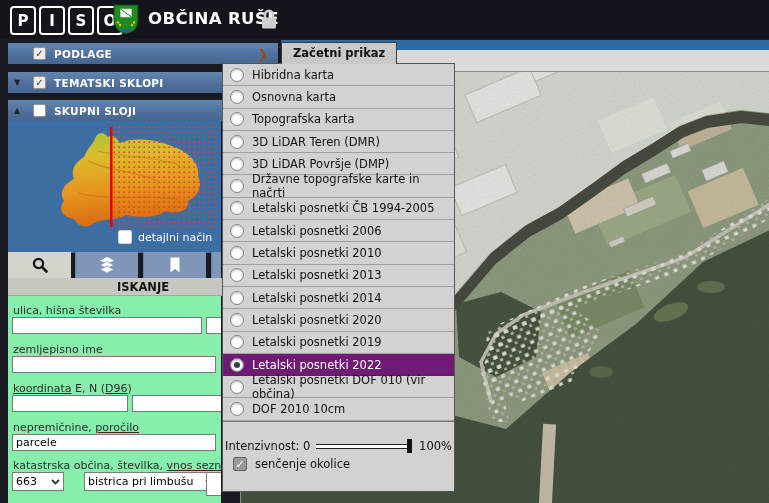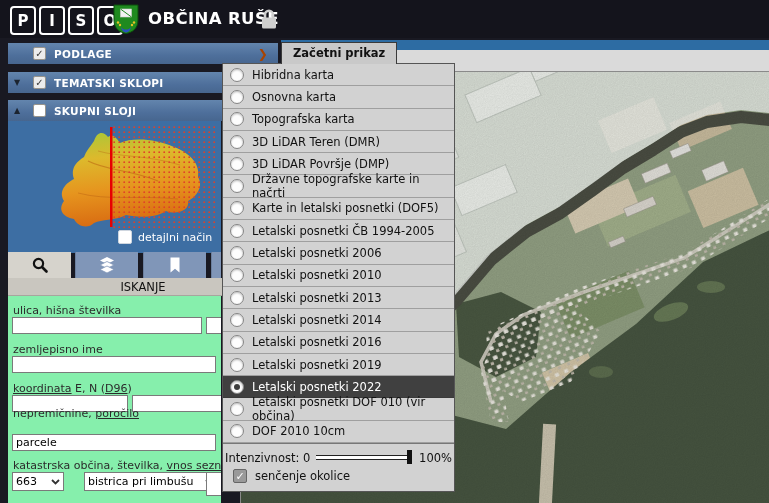--- a/index.html
+++ b/index.html
@@ -34,21 +34,21 @@
   #detail-lbl{color:#fff;font-size:11px;}
 
   
   #tabs{position:absolute;left:8px;top:252px;width:213px;height:26px;z-index:10;overflow:hidden;}
   .tab{position:absolute;top:0;width:63px;height:26px;display:flex;align-items:center;justify-content:center;}
   .tab.inactive{background:#8096b8;border-left:1px solid #6b7f9e;box-sizing:border-box;}
   .tab.active{background:#d6d3cc;}
 
   
   #iskanje{position:absolute;left:8px;top:278px;width:270px;height:18px;background:#c9c6bf;z-index:10;
-           font-size:11.5px;font-weight:normal;color:#111;text-align:center;line-height:18px;
+           font-size:11.5px;font-weight:bold;color:#111;text-align:center;line-height:18px;
            border-bottom:1px solid #a8a59e;box-sizing:border-box;}
   #form{position:absolute;left:8px;top:296px;width:213px;height:207px;background:#86efac;z-index:10;overflow:hidden;}
   .flabel{position:absolute;left:5px;font-size:11px;color:#2b2b2b;white-space:nowrap;}
   .flabel .lnk{text-decoration:underline;}
   .tin{position:absolute;height:17px;background:#fff;border:1px solid #7a7a7a;box-sizing:border-box;
        font-family:inherit;font-size:11px;padding:0 3px;}
   .selbox{position:absolute;height:19px;background:#fff;border:1px solid #7a7a7a;box-sizing:border-box;
           display:flex;align-items:center;font-size:11px;padding:0 3px;gap:3px;}
   .selbox .sv{flex:1;white-space:nowrap;overflow:hidden;}
 
@@ -58,21 +58,21 @@
   #viewtab{position:absolute;left:281px;top:42px;height:22px;z-index:31;background:#c9c9c9;
            border:1px solid #3a3a3a;border-bottom:none;box-sizing:border-box;
            font-size:11.5px;font-weight:bold;color:#111;line-height:20px;padding:0 11px;}
 
   
   #menu{position:absolute;left:222px;top:63px;width:233px;height:429px;background:#d2d2d2;
         border:1px solid #555;box-sizing:border-box;z-index:30;display:flex;flex-direction:column;}
   #menu-list{flex:0 0 auto;}
   .mrow{height:22.3px;display:flex;align-items:center;padding-left:7px;gap:8px;
         border-bottom:1px solid #9f9f9f;box-sizing:border-box;font-size:11.5px;color:#111;}
-  .mrow.sel{background:#404040;color:#fff;border-bottom-color:#3a3a3a;}
+  .mrow.sel{background:#701a75;color:#fff;border-bottom-color:#3a3a3a;}
   .radio{width:12px;height:12px;border:1px solid #858585;border-radius:50%;background:#fdfdfd;
          box-shadow:inset 0 1px 2px rgba(0,0,0,.25);position:relative;flex:0 0 12px;}
   .radio.rsel::after{content:'';position:absolute;inset:3px;border-radius:50%;background:#3d3d3d;}
   #menu-bottom{flex:1;display:flex;flex-direction:column;justify-content:center;gap:4px;}
   #slider-row{display:flex;align-items:center;padding:0 2px;font-size:11.5px;color:#111;}
   #slider-track{flex:1;height:3px;border-top:1px solid #222;border-bottom:1px solid #222;background:#fff;
                 margin:0 8px 0 6px;position:relative;}
   #slider-thumb{position:absolute;right:-1px;top:-6px;width:5px;height:14px;background:#111;}
   #shade-row{display:flex;align-items:center;gap:8px;padding:0 10px 2px 10px;font-size:11.5px;color:#111;}
   #shade-cb{width:14px;height:14px;background:#9a9a9a;border:1px solid #666;border-radius:2px;
@@ -186,21 +186,21 @@
   <div id="form">
       <div id="form-rows">
         <div class="flabel" style="top: 8px;"><span>ulica, hišna številka</span></div>
         <input class="tin" style="left: 4px; top: 21px; width: 190px;">
         <input class="tin" style="left: 198px; top: 21px; width: 68px;">
         <div class="flabel" style="top: 47px;"><span>zemljepisno ime</span></div>
         <input class="tin" style="left: 4px; top: 60px; width: 204px;">
         <div class="flabel" style="top: 86px;"><span class="lnk">koordinata</span><span> E, N (</span><span class="lnk">D96</span><span>)</span></div>
         <input class="tin" style="left: 4px; top: 99px; width: 116px;">
         <input class="tin" style="left: 124px; top: 99px; width: 142px;">
-        <div class="flabel" style="top: 111px;"><span>nepremičnine, </span><span class="lnk">poročilo</span></div>
+        <div class="flabel" style="top: 125px;"><span>nepremičnine, </span><span class="lnk">poročilo</span></div>
         <input class="tin" value="parcele" style="left: 4px; top: 138px; width: 204px;">
         <div class="flabel" style="top: 163px;"><span>katastrska občina, številka, </span><span class="lnk">vnos seznama</span></div>
         <div class="selbox" style="left: 4px; top: 176px; width: 52px;">
           <span class="sv">663</span>
           <svg width="9" height="6" viewBox="0 0 9 6">
             <polyline points="1,1 4.5,4.5 8,1" fill="none" stroke="#333" stroke-width="1.8"></polyline>
           </svg>
         </div>
         <div class="selbox" style="left: 60px; top: 176px; width: 134px; margin-left: 16px;">
           <span class="sv">bistrica pri limbušu</span>
@@ -237,45 +237,41 @@
         <div class="mrow">
           <span class="radio"></span>
           <span>3D LiDAR Površje (DMP)</span>
         </div>
         <div class="mrow">
           <span class="radio"></span>
           <span>Državne topografske karte in načrti</span>
         </div>
         <div class="mrow">
           <span class="radio"></span>
-          <span>Karte in letalski posnetki (DOF5)</span>
-        </div>
-        <div class="mrow">
-          <span class="radio"></span>
           <span>Letalski posnetki ČB 1994-2005</span>
         </div>
         <div class="mrow">
           <span class="radio"></span>
           <span>Letalski posnetki 2006</span>
         </div>
         <div class="mrow">
           <span class="radio"></span>
           <span>Letalski posnetki 2010</span>
         </div>
         <div class="mrow">
           <span class="radio"></span>
           <span>Letalski posnetki 2013</span>
         </div>
         <div class="mrow">
           <span class="radio"></span>
           <span>Letalski posnetki 2014</span>
         </div>
         <div class="mrow">
           <span class="radio"></span>
-          <span>Letalski posnetki 2016</span>
+          <span>Letalski posnetki 2020</span>
         </div>
         <div class="mrow">
           <span class="radio"></span>
           <span>Letalski posnetki 2019</span>
         </div>
         <div class="mrow sel">
           <span class="radio rsel"></span>
           <span>Letalski posnetki 2022</span>
         </div>
         <div class="mrow">

